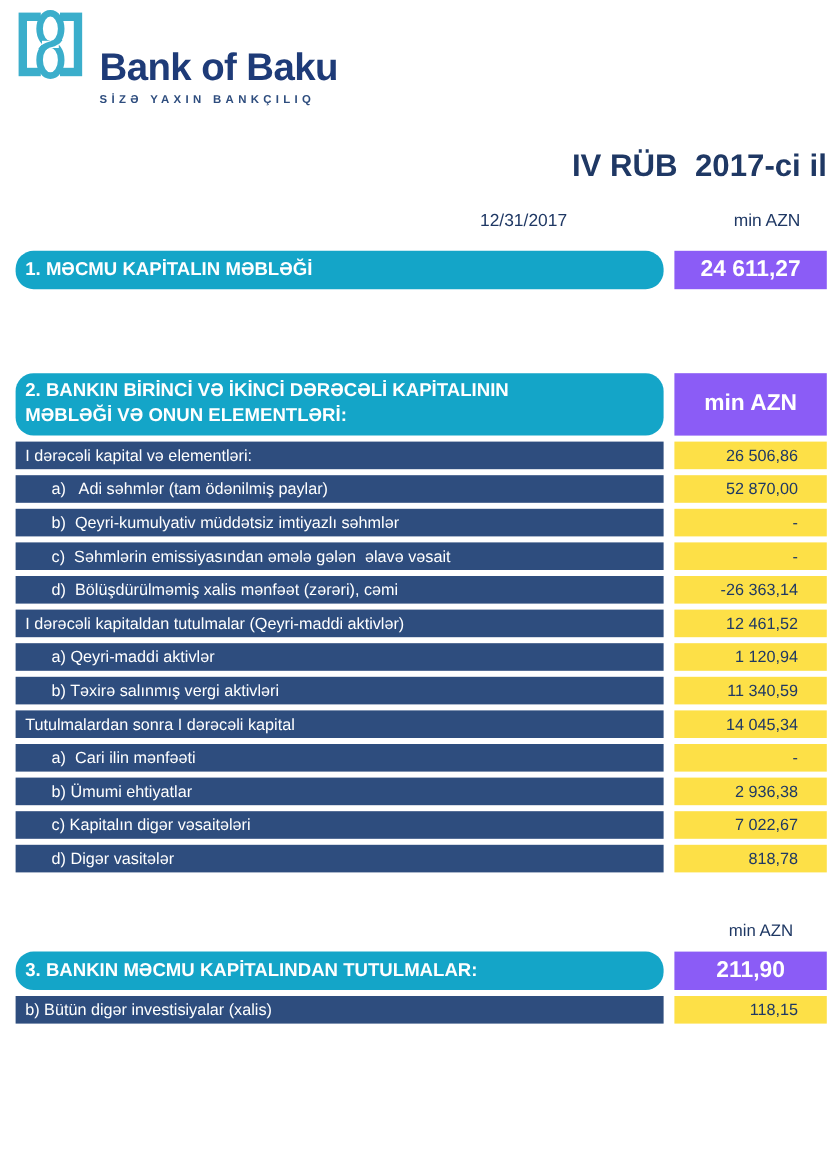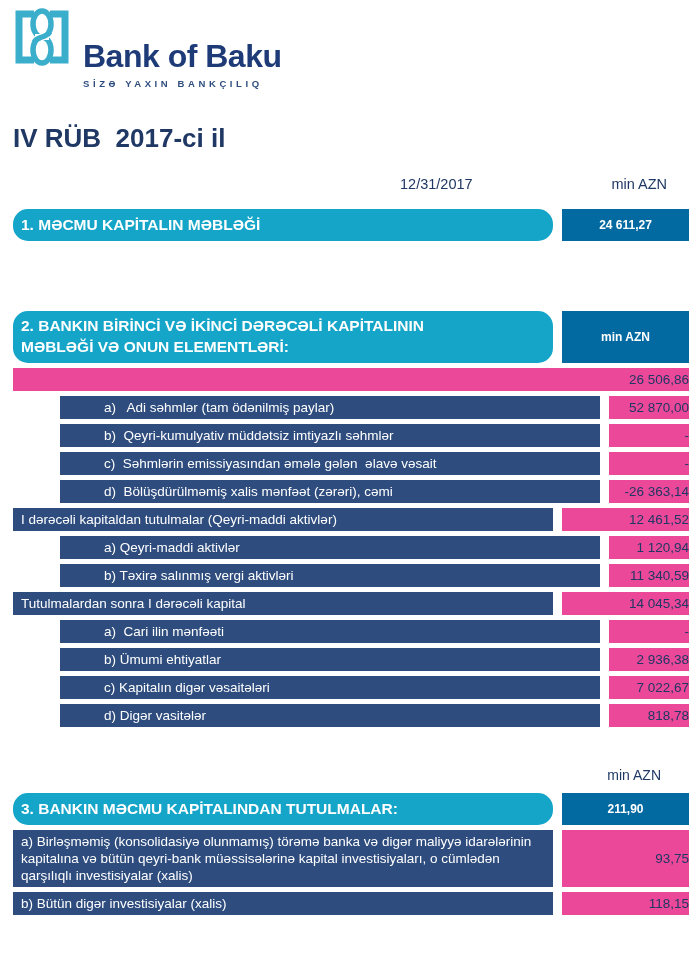--- a/index.html
+++ b/index.html
@@ -8,38 +8,38 @@
   .page { position:relative; width:700px; height:976px; background:#fff; padding:6px 11px 0 13px; overflow:hidden; }
 
   
   .logo-row { display:flex; align-items:flex-start; padding-top:2px; margin-left:2px; }
   .logo-icon { display:block; width:54px; height:58px; }
   .logo-text { margin-left:14px; padding-top:4px;margin-top:28px; }
   .brand { font-size:32px; font-weight:bold; color:#1e3b78; line-height:1.05; letter-spacing:-0.5px; }
   .tagline { margin-top:4px; font-size:9.5px; font-weight:bold; letter-spacing:3.6px; color:#2e4d7e; white-space:nowrap; }
 
   
-  .title { margin-top:34px; text-align:left; font-size:26px; font-weight:bold; color:#1f3864; white-space:pre; }
+  .title { margin-top:34px; text-align:right; font-size:26px; font-weight:bold; color:#1f3864; white-space:pre; }
   .meta { position:relative; margin-top:22px; height:18px; font-size:14.5px; color:#1f3864; }
   .meta .date { position:absolute; left:387px; top:0; }
   .meta .unit { position:absolute; right:22px; top:0; }
 
   
   .sec-header { display:flex; gap:9px; }
   .sec-header .hlabel { width:540px; background:#14a5c8; color:#fff; font-weight:bold; font-size:15.5px; padding:5px 8px; display:flex; align-items:center; white-space:pre-wrap; line-height:1.3;border-radius:15px; }
-  .sec-header .hvalue { flex:1; background:#0369a1; color:#fff; font-weight:bold; font-size:12px; display:flex; align-items:center; justify-content:center; }
+  .sec-header .hvalue { flex:1; background:#8b5cf6; color:#fff; font-weight:bold; font-size:19px; display:flex; align-items:center; justify-content:center; }
   .sec1 { margin-top:15px; min-height:32px; }
   .sec2 { margin-top:70px; min-height:52px; }
   .sec3 { margin-top:9px; min-height:32px; }
 
   
   .trow { display:flex; gap:9px; margin-top:5px; }
   .trow .rlabel { width:540px; background:#2e4d7e; color:#fff; font-size:13.5px; padding:3px 8px; min-height:23px; display:flex; align-items:center; white-space:pre-wrap; line-height:1.26; }
-  .trow.indent .rlabel { padding-left:44px;margin-left:47px; }
-  .trow .rvalue { flex:1; background:#ec4899; color:#1f3864; font-size:13.5px; min-height:23px; display:flex; align-items:center; justify-content:flex-end; padding-right:0; }
+  .trow.indent .rlabel { padding-left:30px; }
+  .trow .rvalue { flex:1; background:#fde047; color:#1f3864; font-size:13.5px; min-height:23px; display:flex; align-items:center; justify-content:flex-end; padding-right:24px; }
 
   .unit-right { margin-top:40px; margin-bottom:0; text-align:right; padding-right:28px; font-size:14px; color:#1f3864; height:17px; }
 </style>
 </head>
 <body>
 
 <div class="page">
 
   <div class="logo-row">
     <span class="logo-icon">
@@ -72,20 +72,21 @@
   </div>
 
   <div class="sec-header sec2">
     <div class="hlabel">2. BANKIN BİRİNCİ VƏ İKİNCİ DƏRƏCƏLİ KAPİTALININ
 MƏBLƏĞİ VƏ ONUN ELEMENTLƏRİ:</div>
     <div class="hvalue">min AZN</div>
   </div>
 
   <div class="rows">
       <div class="trow">
+        <div class="rlabel">I dərəcəli kapital və elementləri:</div>
         <div class="rvalue">26 506,86</div>
       </div>
       <div class="trow indent">
         <div class="rlabel">a)   Adi səhmlər (tam ödənilmiş paylar)</div>
         <div class="rvalue">52 870,00</div>
       </div>
       <div class="trow indent">
         <div class="rlabel">b)  Qeyri-kumulyativ müddətsiz imtiyazlı səhmlər</div>
         <div class="rvalue">-</div>
       </div>
@@ -133,22 +134,18 @@
 
   <div class="unit-right">min AZN</div>
 
   <div class="sec-header sec3">
     <div class="hlabel">3. BANKIN MƏCMU KAPİTALINDAN TUTULMALAR:</div>
     <div class="hvalue">211,90</div>
   </div>
 
   <div class="rows">
       <div class="trow">
-        <div class="rlabel">a) Birləşməmiş (konsolidasiyə olunmamış) törəmə banka və digər maliyyə idarələrinin kapitalına və bütün qeyri-bank müəssisələrinə kapital investisiyaları, o cümlədən qarşılıqlı investisiyalar (xalis)</div>
-        <div class="rvalue">93,75</div>
-      </div>
-      <div class="trow">
         <div class="rlabel">b) Bütün digər investisiyalar (xalis)</div>
         <div class="rvalue">118,15</div>
       </div>
     </div>
 
 </div>
 
 </body></html>

